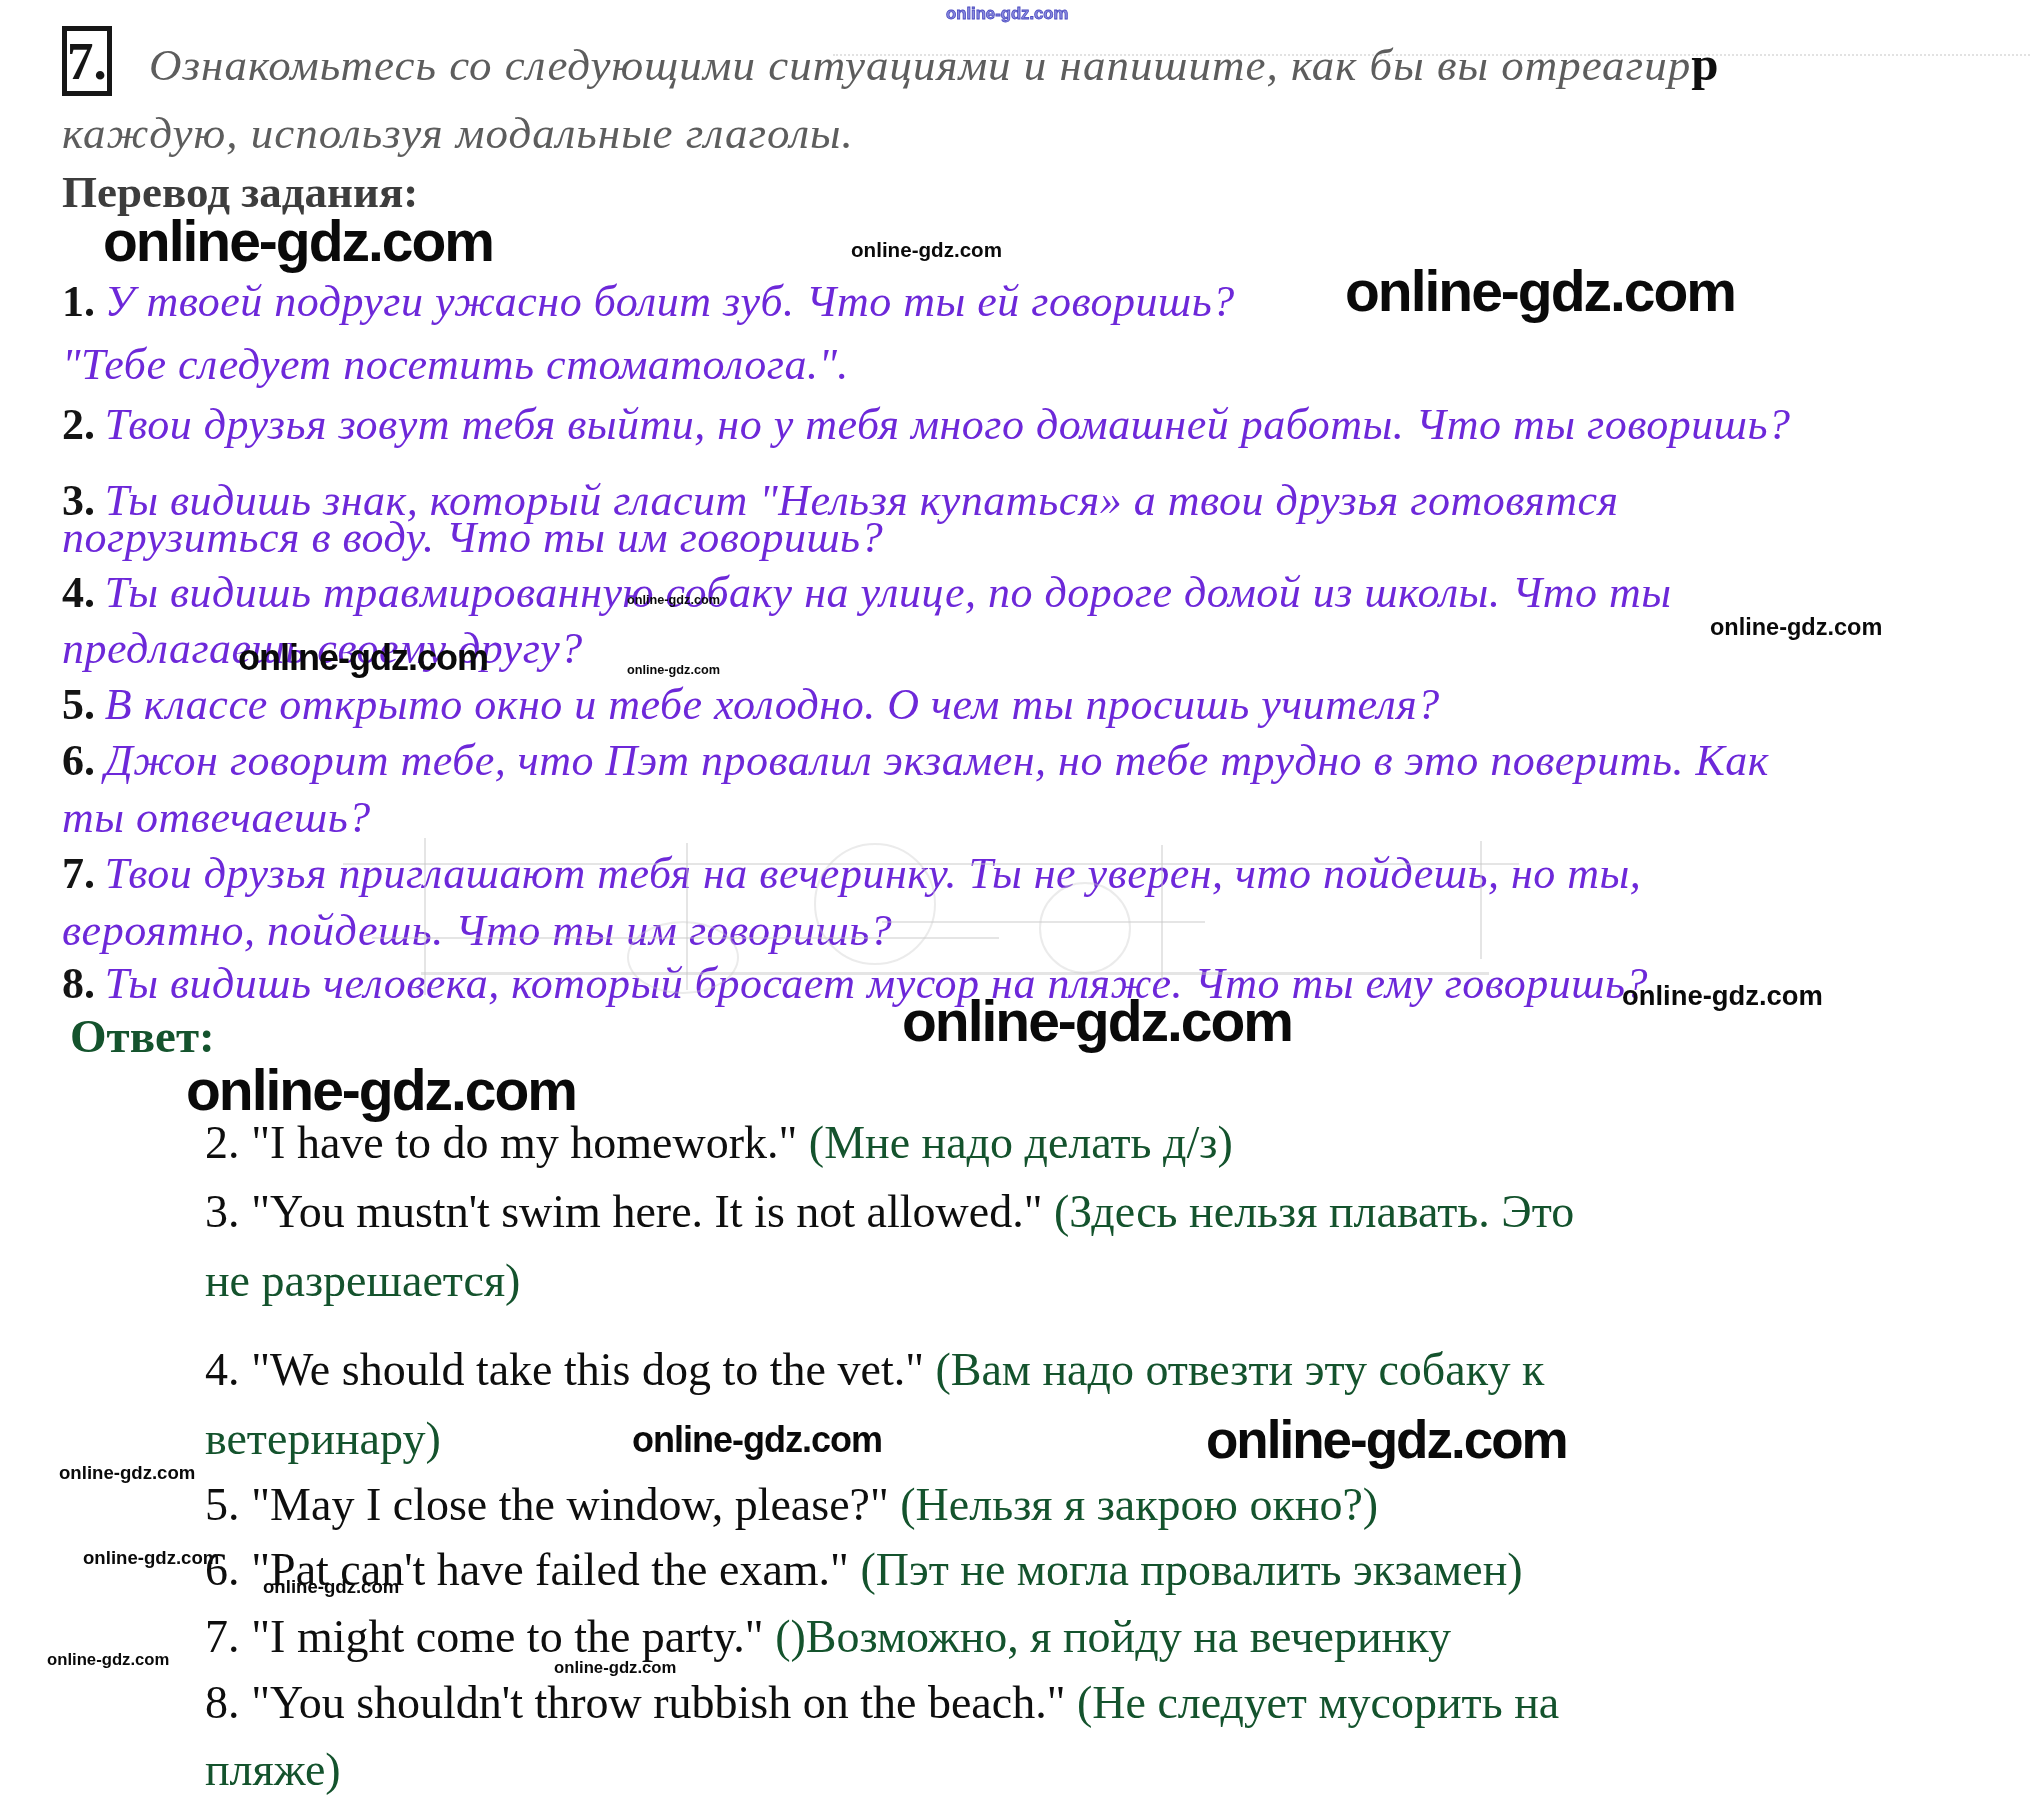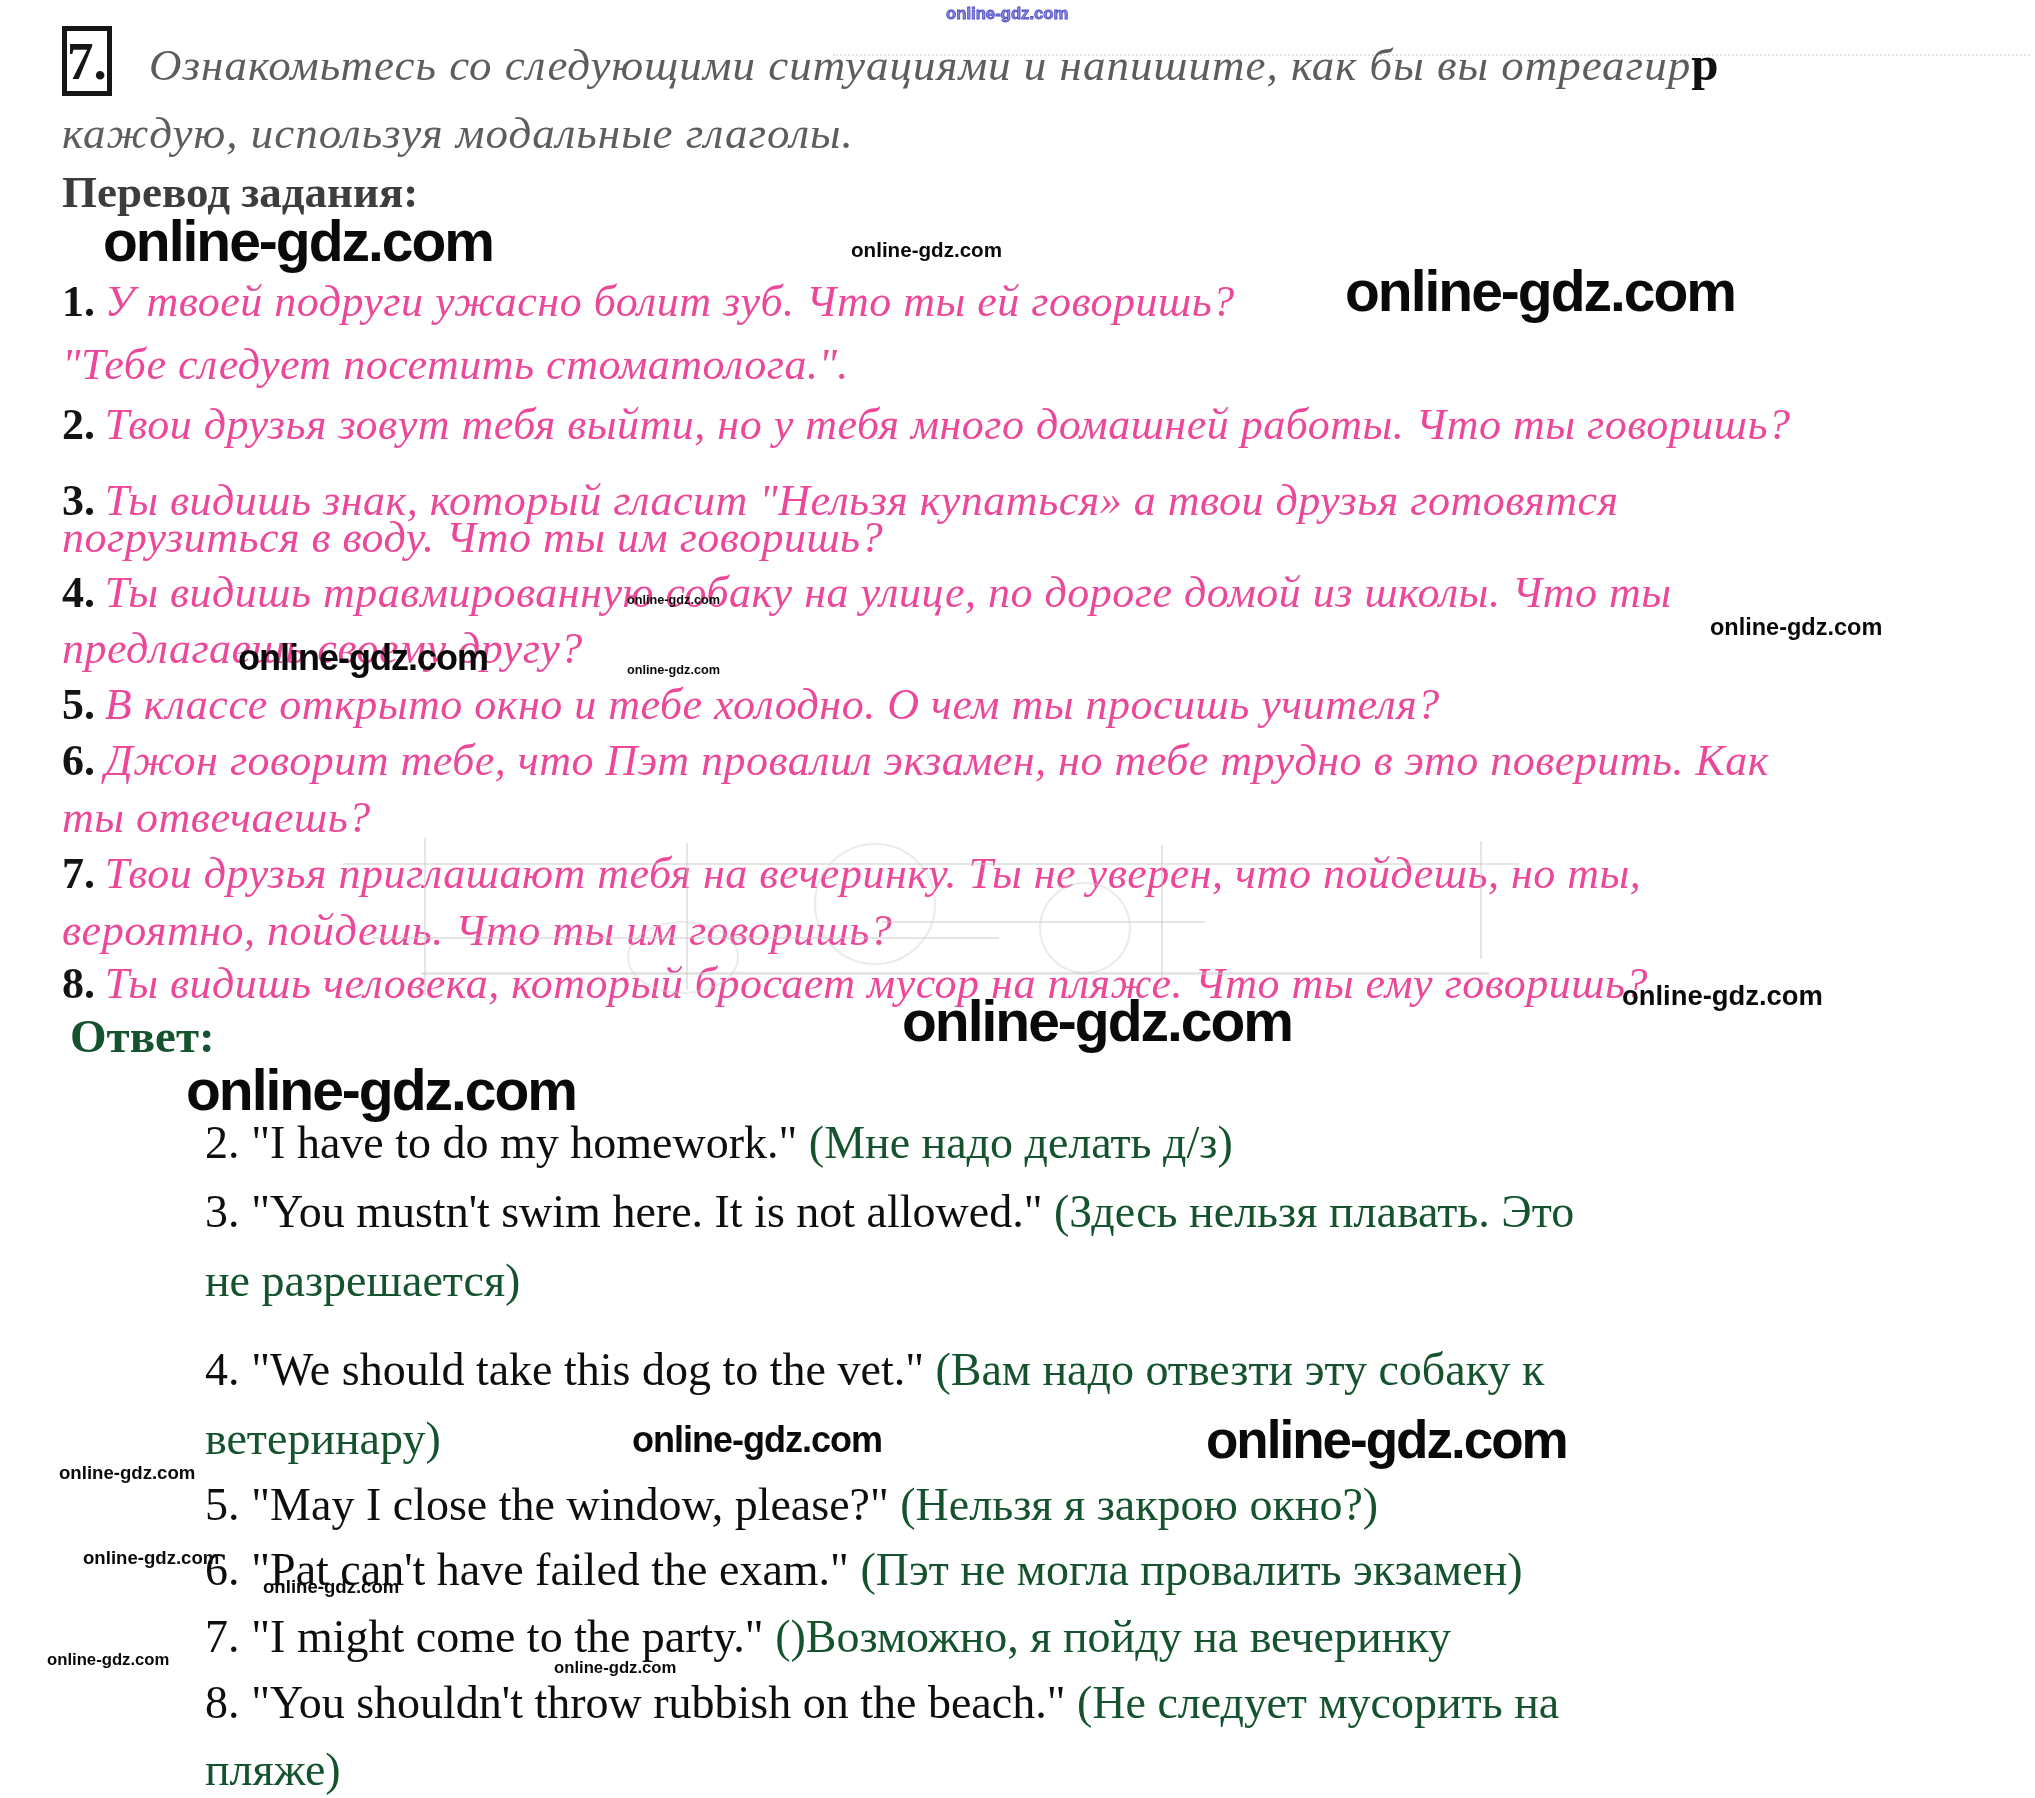--- a/index.html
+++ b/index.html
@@ -14,21 +14,21 @@
   .t1{left:149px;top:37px;}
   .t2{left:62px;top:108px;}
   .t1-tail{font-style:normal;font-weight:bold;color:#101010;font-size:49px;}
 
   .heading{left:62px;font-weight:bold;}
   .h-translation{top:167px;font-size:45px;color:#3d3d3d;}
   .h-answer{top:1010px;font-size:47px;color:#14532d;margin-left:8px;}
 
   
   .q{left:62px;font-size:44px;}
-  .qtext{font-style:italic;color:#ec4899;letter-spacing:0.5px;text-align:center;}
+  .qtext{font-style:italic;color:#6d28d9;letter-spacing:0.5px;text-align:center;}
   .qnum{font-style:normal;font-weight:bold;color:#141414;margin-right:9.8px;}
 
   
   .ans{left:205px;font-size:46px;}
   .anum{color:#0e0e0e;margin-right:11.8px;}
   .en{color:#0e0e0e;}
   .ru{color:#14532d;}
 
   
   .wm{position:absolute;font-family:"Liberation Sans",sans-serif;font-weight:bold;

